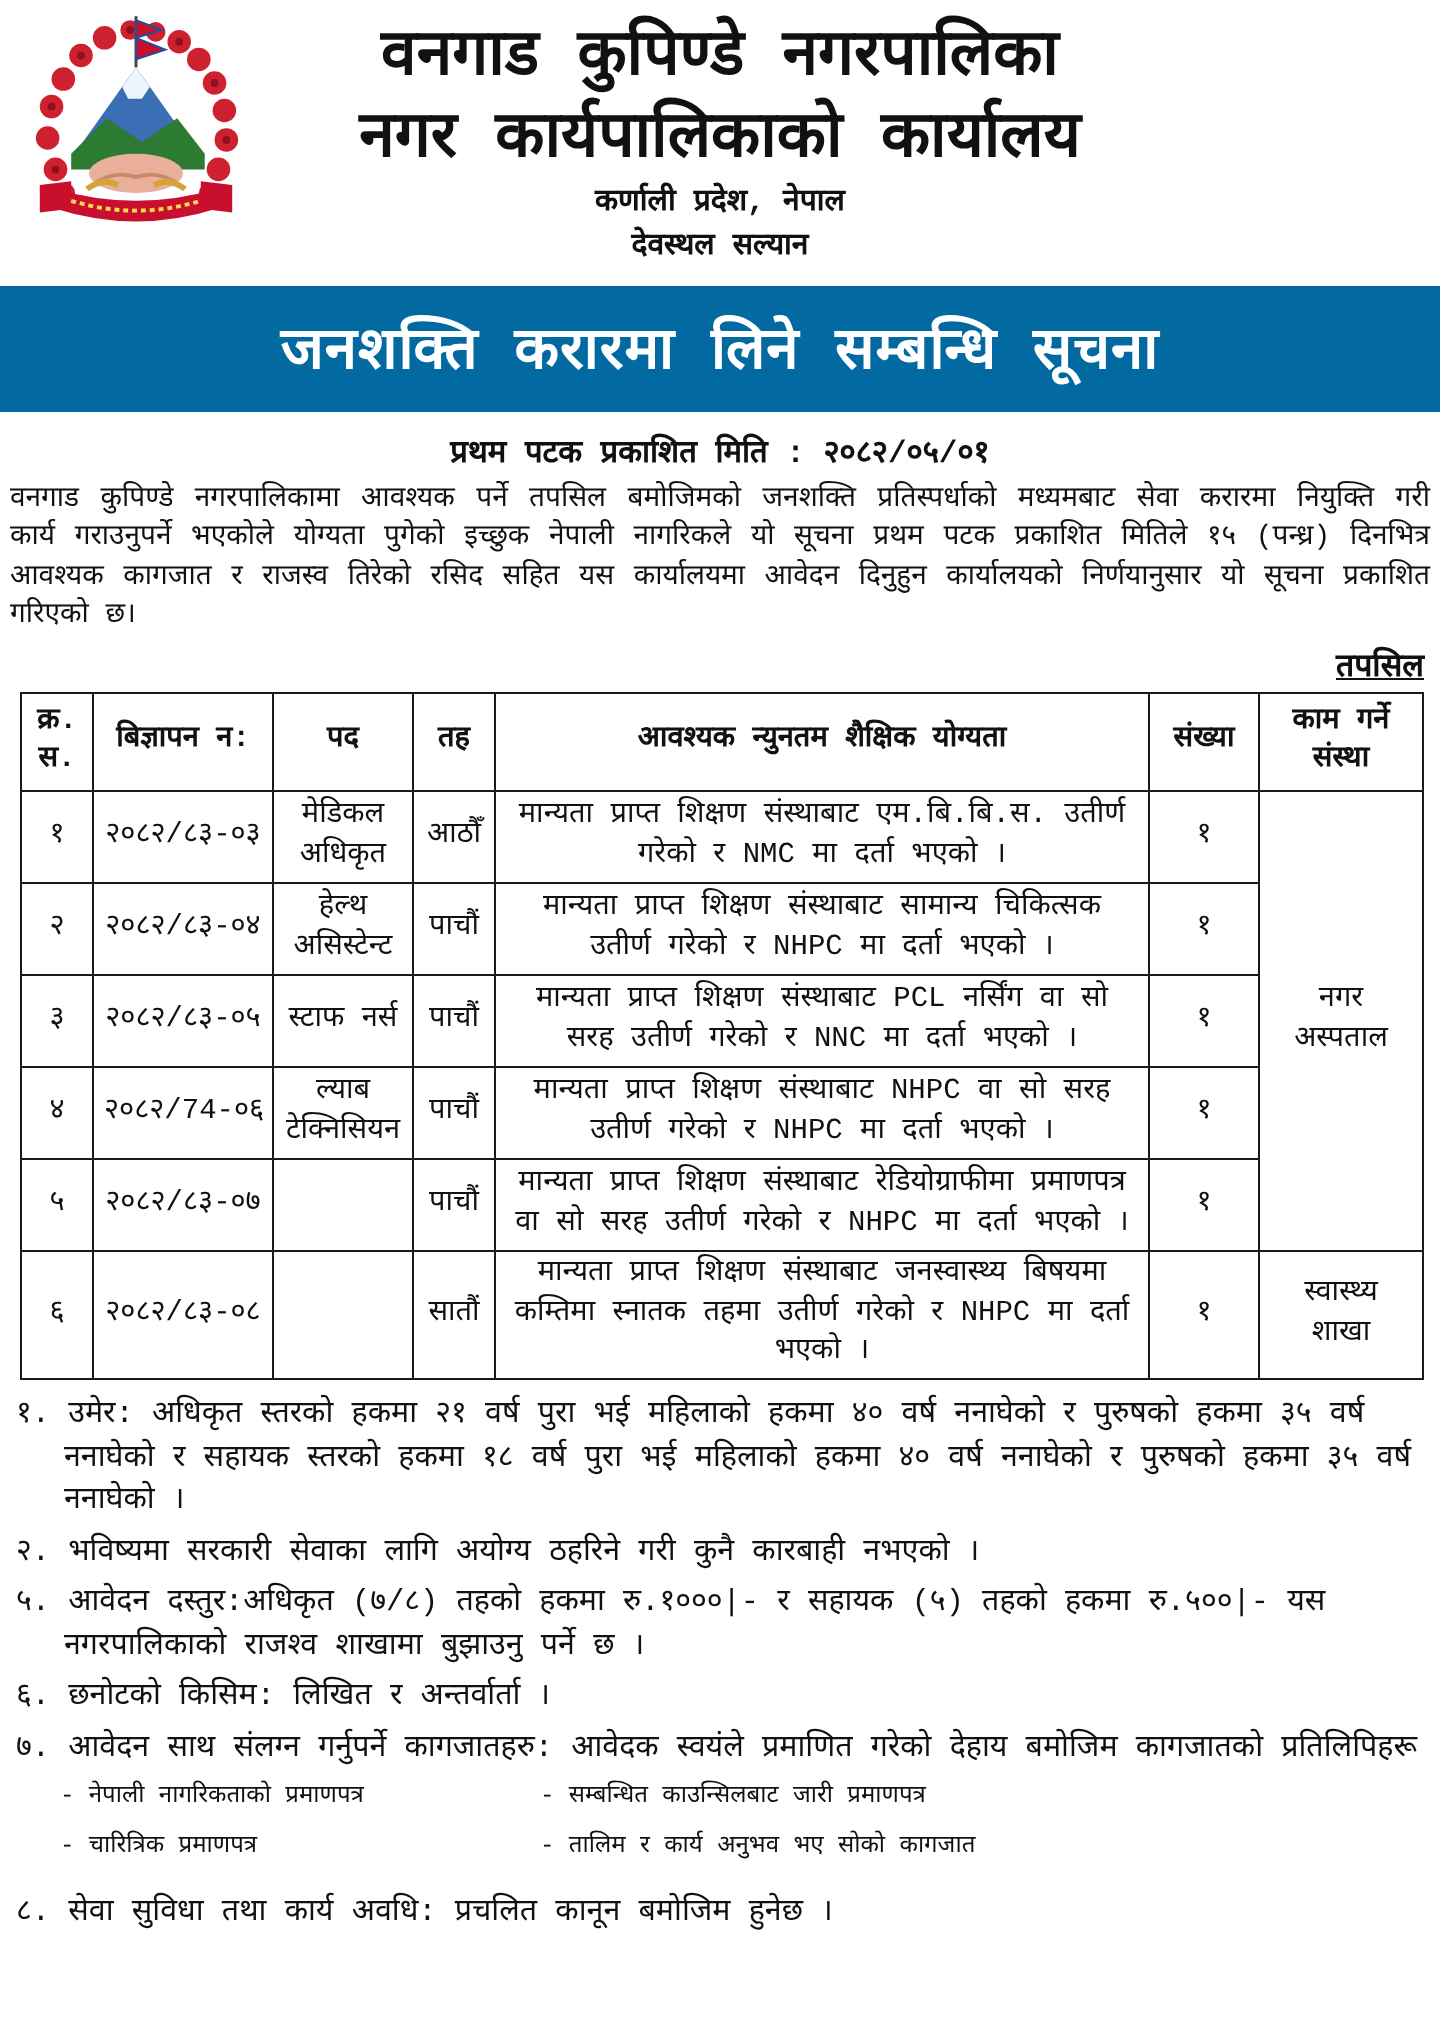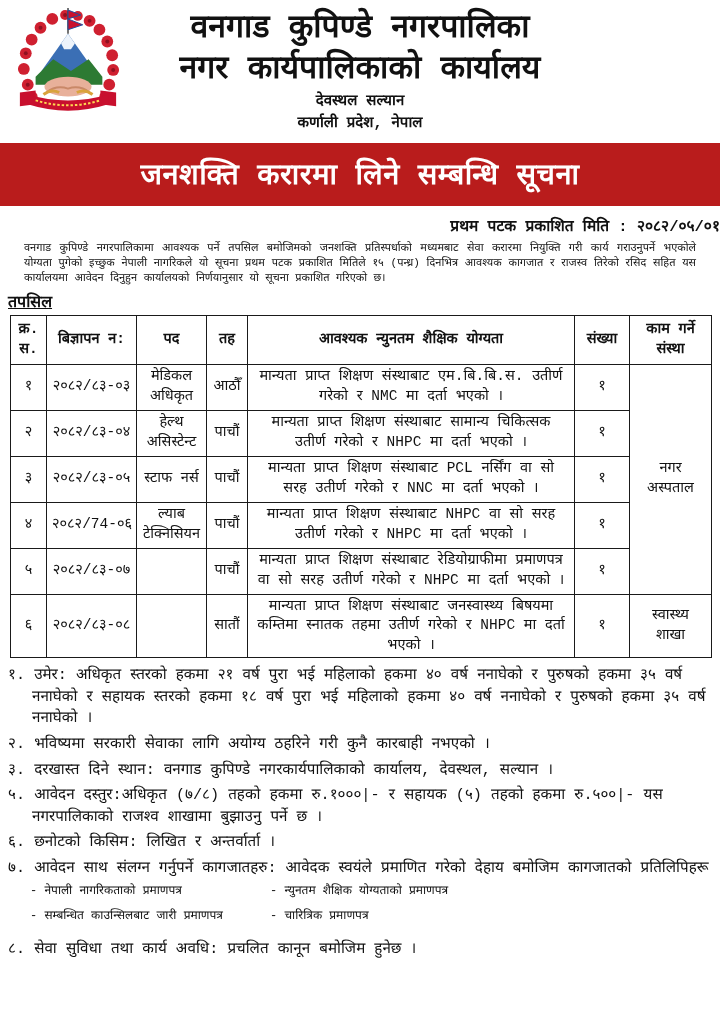--- a/index.html
+++ b/index.html
@@ -9,28 +9,28 @@
     font-family:Liberation Mono, monospace;
     color:#111;
   }
   
   .logo{position:absolute;left:14px;top:6px;width:108px;height:124px;}
   .header-titles{text-align:center;padding-top:8px;}
   .title-line{font-weight:bold;font-size:32px;line-height:41px;margin:0;}
   .sub-line{font-weight:bold;font-size:15px;line-height:21px;margin:1px 0;}
   
   .banner{
-    margin-top:9px;background:#b91c1c;color:#fff;
+    margin-top:9px;background:#0369a1;color:#fff;
     text-align:center;font-weight:bold;font-size:29px;
     padding:10px 0 13px;letter-spacing:0.5px;
   }
-  .published{text-align:right;font-weight:bold;font-size:15.5px;margin:8px 0 5px;}
-  
-  .intro{font-size:11px;line-height:1.38;text-align:justify;padding:0 24px;margin:0;}
-  .tapasil{font-weight:bold;font-size:16px;text-decoration:underline;padding:3px 8px 2px;}
+  .published{text-align:center;font-weight:bold;font-size:15.5px;margin:8px 0 5px;}
+  
+  .intro{font-size:14px;line-height:1.38;text-align:justify;padding:0 5px;margin:0;}
+  .tapasil{font-weight:bold;font-size:16px;text-decoration:underline;padding:3px 8px 2px;text-align:right;}
   
   table.vacancy{border-collapse:collapse;margin:1px 10px 0;width:701px;font-size:14.5px;table-layout:fixed;}
   table.vacancy th,table.vacancy td{
     border:1.6px solid #1a1a1a;padding:2px 5px;text-align:center;
     vertical-align:middle;line-height:1.35;overflow:hidden;
   }
   table.vacancy th{font-weight:bold;height:44px;}
   table.vacancy td{height:41px;}
   td.qual{text-align:left;}
   .prewrap{white-space:pre-line;}
@@ -98,22 +98,22 @@
       <polygon points="6,88 22,86 22,100 6,102" fill="#c8102e"></polygon>
       <polygon points="104,88 88,86 88,100 104,102" fill="#c8102e"></polygon>
       <path d="M14,90 Q55,102 96,90 L96,100 Q55,113 14,100 Z" fill="#c8102e"></path>
       <path d="M22,96 Q55,106 88,96" fill="none" stroke="#ffd850" stroke-width="2" stroke-dasharray="2.5,2"></path>
     </g>
   </svg>
 
   <div class="header-titles">
     <div class="title-line">वनगाड कुपिण्डे नगरपालिका</div>
     <div class="title-line">नगर कार्यपालिकाको कार्यालय</div>
+    <div class="sub-line">कर्णाली प्रदेश, नेपाल</div>
     <div class="sub-line">देवस्थल सल्यान</div>
-    <div class="sub-line">कर्णाली प्रदेश, नेपाल</div>
   </div>
 
   <div class="banner">जनशक्ति करारमा लिने सम्बन्धि सूचना</div>
 
   <div class="published">प्रथम पटक प्रकाशित मिति : २०८२/०५/०१</div>
 
   <p class="intro">वनगाड कुपिण्डे नगरपालिकामा आवश्यक पर्ने तपसिल बमोजिमको जनशक्ति प्रतिस्पर्धाको मध्यमबाट सेवा करारमा नियुक्ति गरी कार्य गराउनुपर्ने भएकोले योग्यता पुगेको इच्छुक नेपाली नागरिकले यो सूचना प्रथम पटक प्रकाशित मितिले १५ (पन्ध्र) दिनभित्र आवश्यक कागजात र राजस्व तिरेको रसिद सहित यस कार्यालयमा आवेदन दिनुहुन कार्यालयको निर्णयानुसार यो सूचना प्रकाशित गरिएको छ।</p>
 
   <div class="tapasil">तपसिल</div>
 
@@ -190,30 +190,29 @@
       <td>१</td>
       <td class="prewrap">स्वास्थ्य
 शाखा</td>
     </tr>
   </tbody>
     </table>
 
   <div class="terms">
     <div class="term">१. उमेर: अधिकृत स्तरको हकमा २१ वर्ष पुरा भई महिलाको हकमा ४० वर्ष ननाघेको र पुरुषको हकमा ३५ वर्ष ननाघेको र सहायक स्तरको हकमा १८ वर्ष पुरा भई महिलाको हकमा ४० वर्ष ननाघेको र पुरुषको हकमा ३५ वर्ष ननाघेको ।</div>
     <div class="term">२. भविष्यमा सरकारी सेवाका लागि अयोग्य ठहरिने गरी कुनै कारबाही नभएको ।</div>
-    <div class="term">३. दरखास्त दिने स्थान: वनगाड कुपिण्डे नगरकार्यपालिकाको कार्यालय, देवस्थल, सल्यान ।</div>
     <div class="term">५. आवेदन दस्तुर:अधिकृत (७/८) तहको हकमा रु.१०००|- र सहायक (५) तहको हकमा रु.५००|- यस नगरपालिकाको राजश्व शाखामा बुझाउनु पर्ने छ ।</div>
     <div class="term">६. छनोटको किसिम: लिखित र अन्तर्वार्ता ।</div>
     <div class="term">७. आवेदन साथ संलग्न गर्नुपर्ने कागजातहरु: आवेदक स्वयंले प्रमाणित गरेको देहाय बमोजिम कागजातको प्रतिलिपिहरू</div>
 
     <div class="docs">
       <div class="doc-item">- नेपाली नागरिकताको प्रमाणपत्र</div>
-      <div class="doc-item">- न्युनतम शैक्षिक योग्यताको प्रमाणपत्र</div>
       <div class="doc-item">- सम्बन्धित काउन्सिलबाट जारी प्रमाणपत्र</div>
       <div class="doc-item">- चारित्रिक प्रमाणपत्र</div>
+      <div class="doc-item">- तालिम र कार्य अनुभव भए सोको कागजात</div>
       <div class="doc-item"></div>
     </div>
 
     <div class="term spaced">८. सेवा सुविधा तथा कार्य अवधि: प्रचलित कानून बमोजिम हुनेछ ।</div>
 
   </div>
 
 </div>
 
 </body></html>

